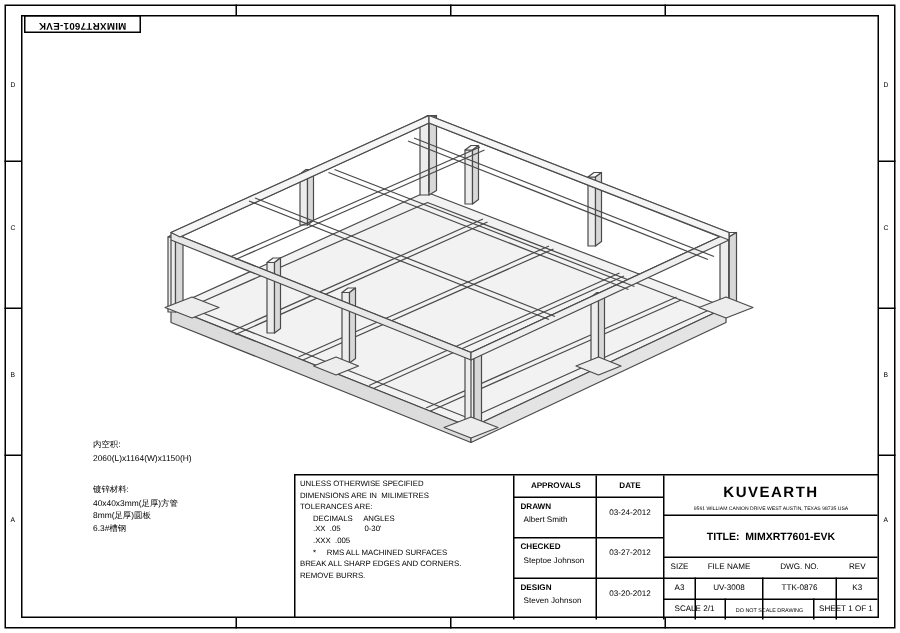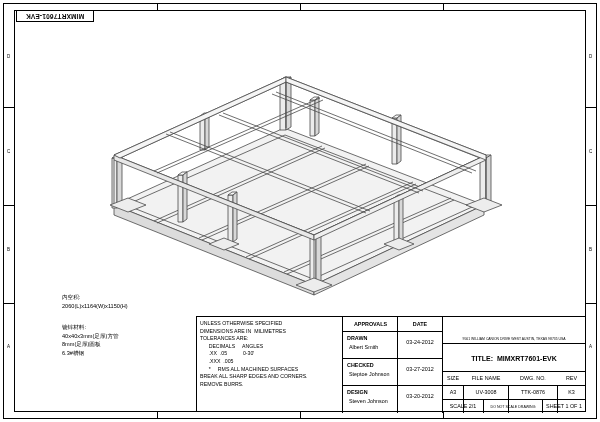--- a/index.html
+++ b/index.html
@@ -295,20 +295,21 @@
     <div class="tb-text tb-center" style="left:201px; top:22px; width:44px;">03-24-2012</div>
 
     <div class="tb-text b" style="left:150px; top:45px;">CHECKED</div>
     <div class="tb-text" style="left:152px; top:54px;">Steptoe Johnson</div>
     <div class="tb-text tb-center" style="left:201px; top:49px; width:44px;">03-27-2012</div>
 
     <div class="tb-text b" style="left:150px; top:72px;">DESIGN</div>
     <div class="tb-text" style="left:152px; top:81px;">Steven Johnson</div>
     <div class="tb-text tb-center" style="left:201px; top:76px; width:44px;">03-20-2012</div>
 
+    <div class="brand tb-center" style="left:246px; top:6px; width:142px; font-size:10px;">KUVEARTH</div>
     <div class="tb-text tb-center" style="left:246px; top:19px; width:142px; font-size:3.4px;">9561 WILLIAM CANION DRIVE WEST AUSTIN, TEXAS 98735 USA</div>
 
     <div class="tb-text b tb-center" style="left:246px; top:38px; width:142px; font-size:7px;"><span>TITLE:</span>&nbsp;&nbsp;<span>MIMXRT7601-EVK</span></div>
 
     <div class="tb-text tb-center" style="left:246px; top:58px; width:20px;">SIZE</div>
     <div class="tb-text tb-center" style="left:267px; top:58px; width:44px;">FILE NAME</div>
     <div class="tb-text tb-center" style="left:312px; top:58px; width:48px;">DWG. NO.</div>
     <div class="tb-text tb-center" style="left:361px; top:58px; width:27px;">REV</div>
 
     <div class="tb-text tb-center" style="left:246px; top:72px; width:20px;">A3</div>

